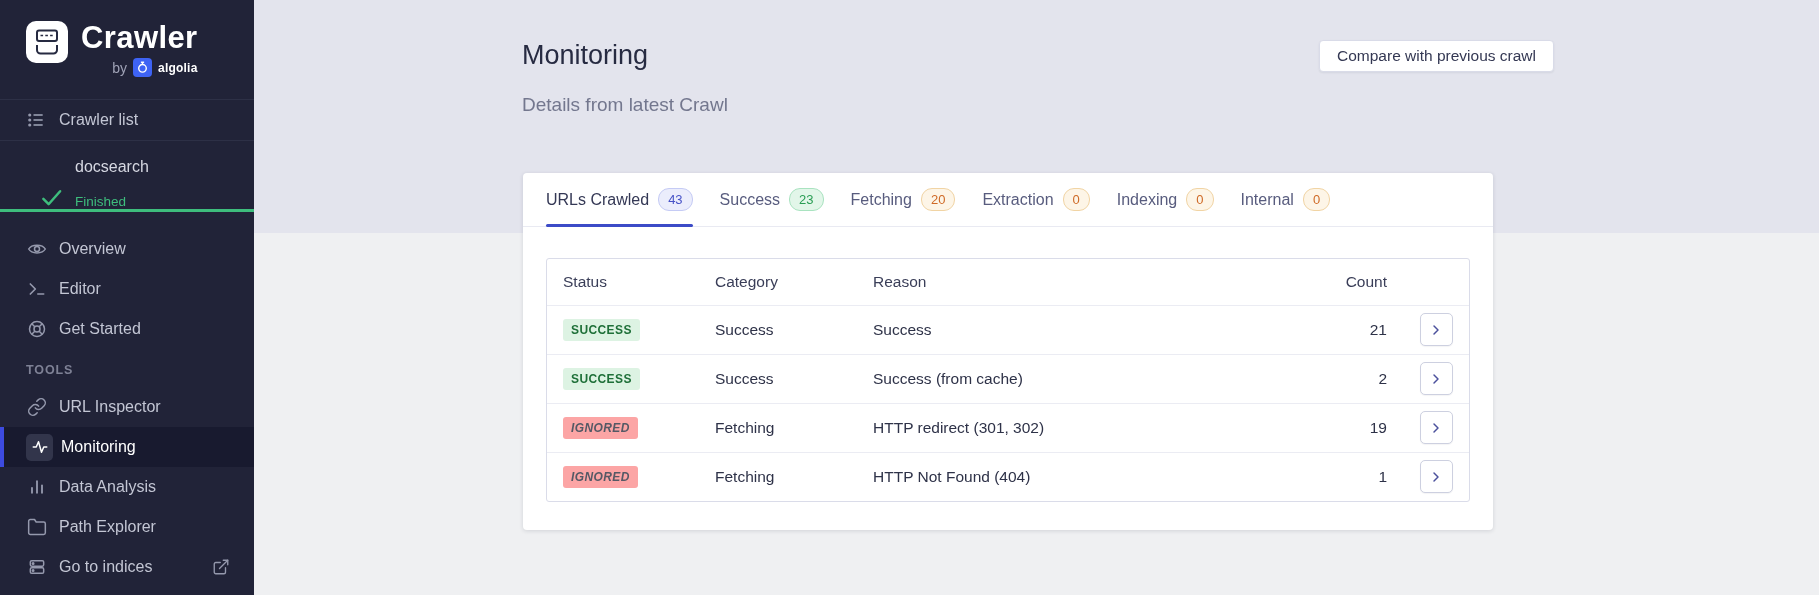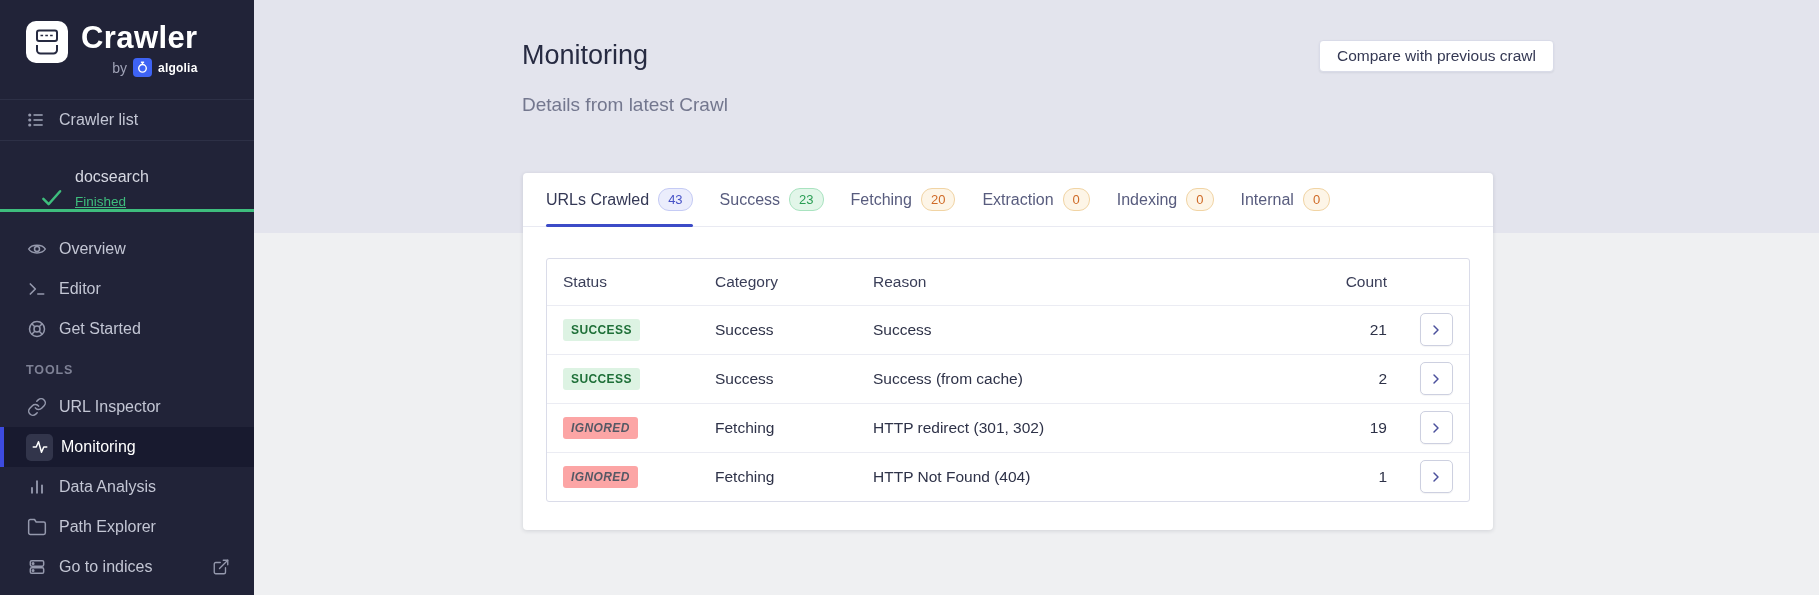--- a/index.html
+++ b/index.html
@@ -19,21 +19,21 @@
                    display:flex; align-items:center; justify-content:center; }
   .algolia-name { color:#ffffff; font-size:12px; font-weight:700; letter-spacing:.2px; }
 
   .crawler-list { height:42px; border-top:1px solid #2d3046; border-bottom:1px solid #2d3046;
                   display:flex; align-items:center; gap:13px; padding-left:26px;
                   color:#c3c6d4; font-size:16px; cursor:pointer; }
 
   .crawler-status { height:68px; display:flex; align-items:flex-end; gap:12px; padding-left:40px; cursor:pointer; }
   .crawler-status .texts { display:flex; flex-direction:column; }
   .crawler-name { color:#d6d8e2; font-size:16px; }
-  .crawler-state { color:#3ebd7d; font-size:13.5px; margin-top:8px;text-decoration:underline; }
+  .crawler-state { color:#3ebd7d; font-size:13.5px; margin-top:18px; }
   .progress-bar { height:3px; width:100%; background:#3ebd7d; }
 
   .nav { margin-top:17px; }
   .nav-item { height:40px; display:flex; align-items:center; padding-left:26px;
               color:#c3c6d4; font-size:16px; cursor:pointer; }
   .nav-item .ic { width:22px; display:flex; justify-content:center; margin-right:11px; flex:0 0 auto; }
   .nav-item.active { background:#181a2f; border-left:4px solid #3d4be0; padding-left:22px; color:#ffffff; }
   .nav-item.active .chip { width:27px; height:27px; background:#32354b; border-radius:5px;
                            display:flex; align-items:center; justify-content:center; margin-right:8px; }
   .tools-header { color:#7e8195; font-size:12.5px; font-weight:700; letter-spacing:.9px;

